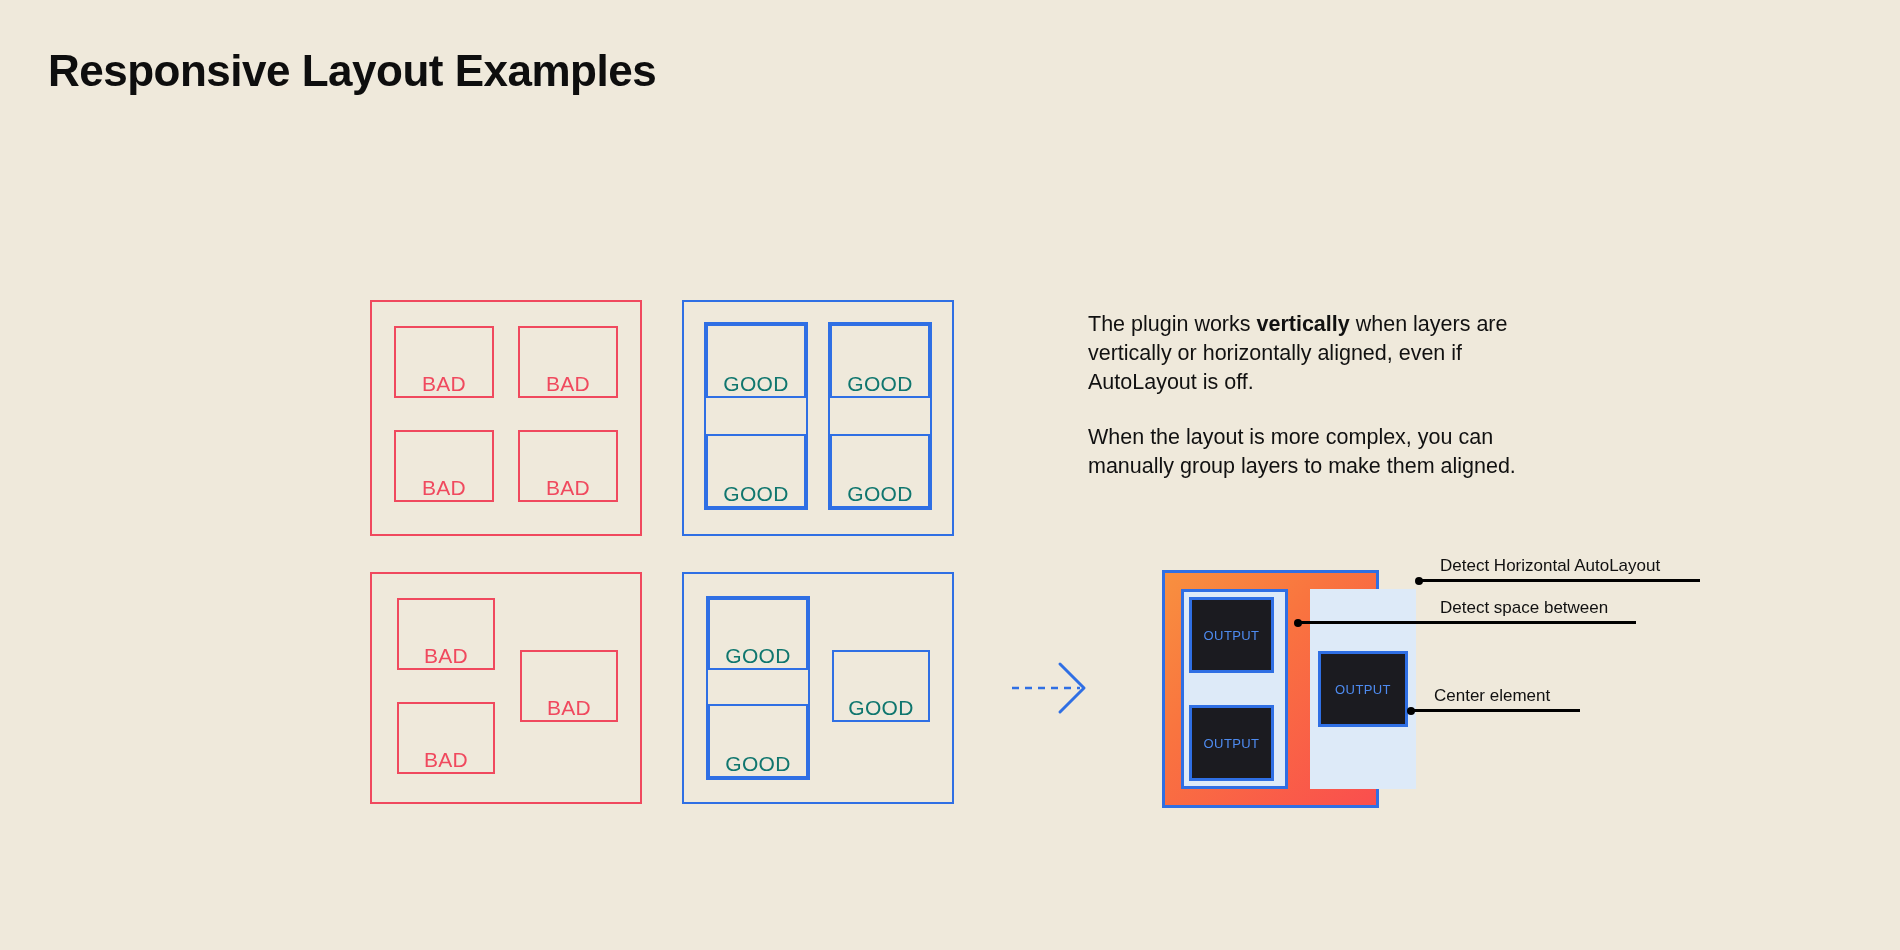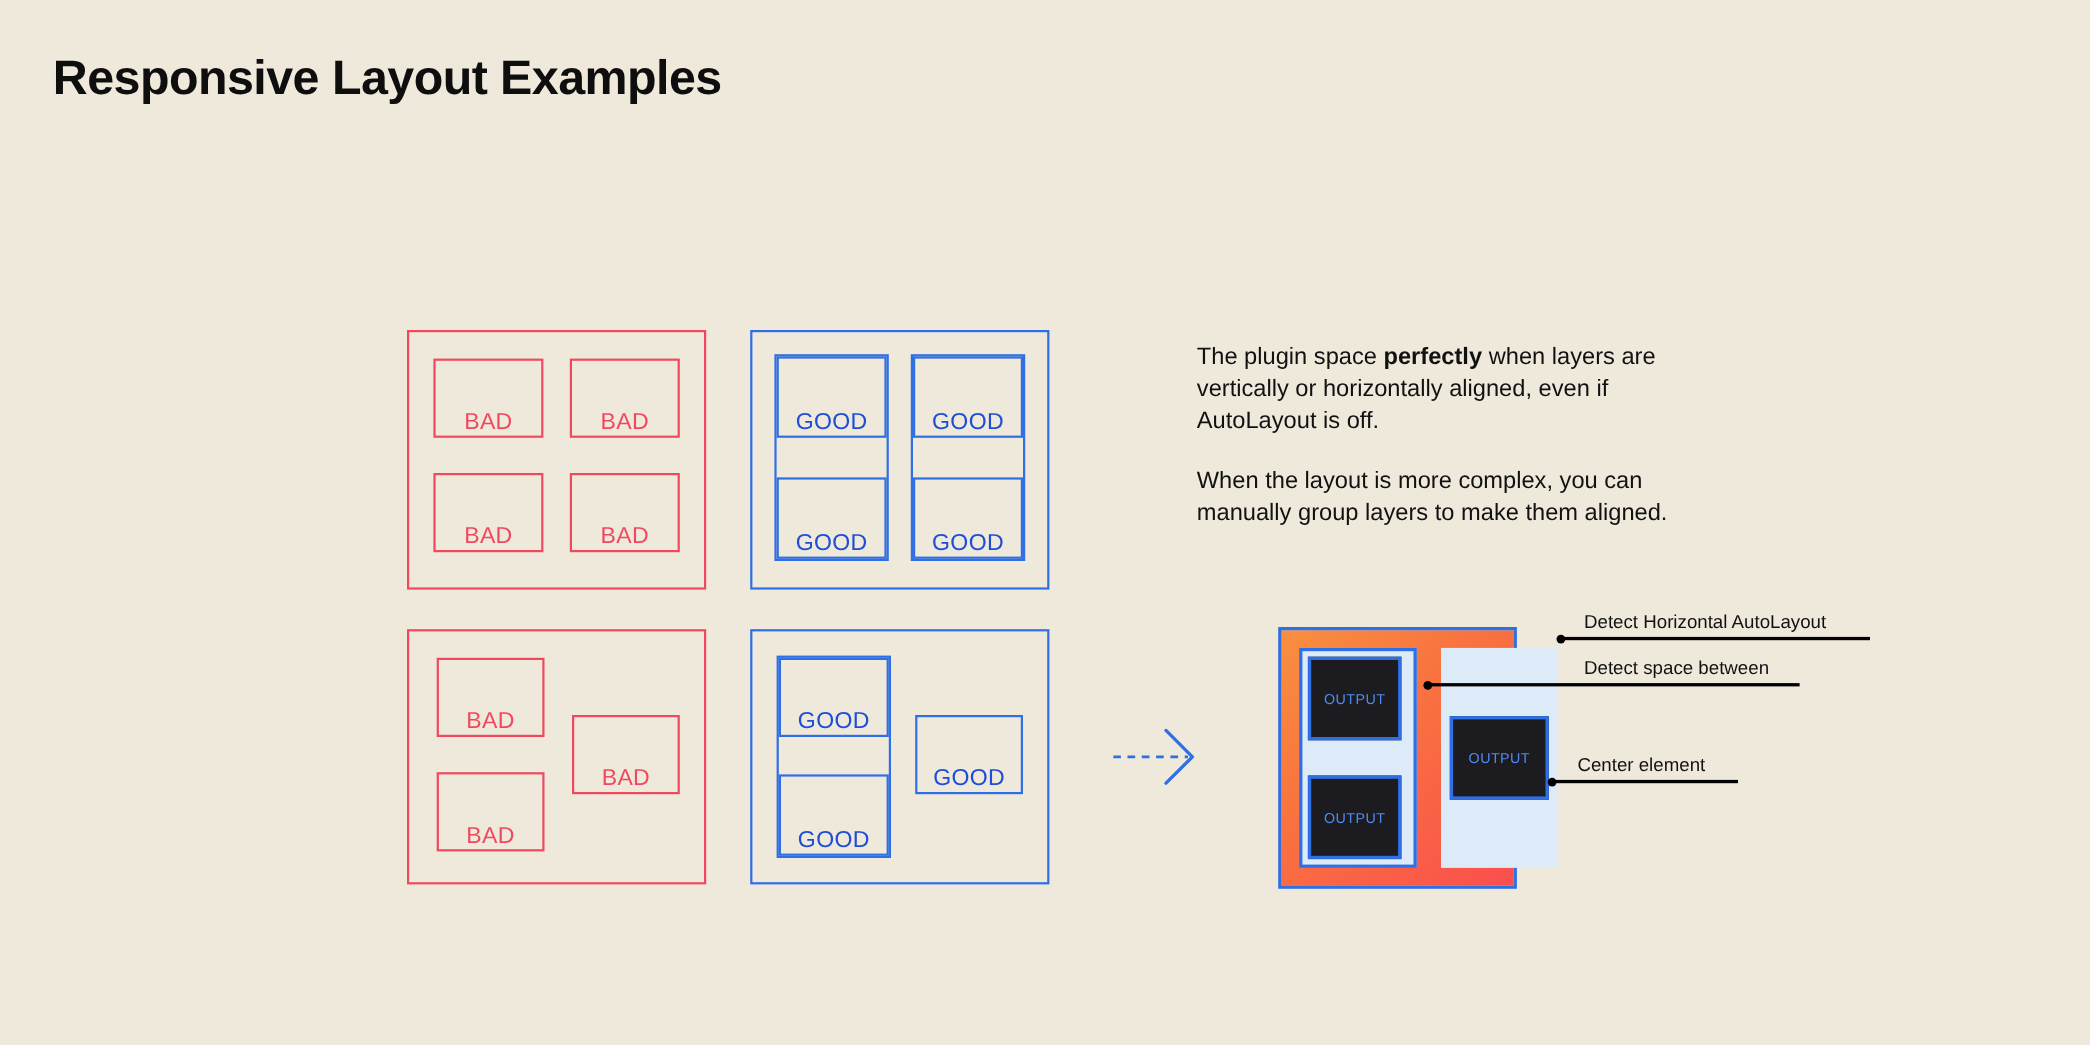--- a/index.html
+++ b/index.html
@@ -49,21 +49,21 @@
     border: 2px solid #F0495E;
     display: flex;
     align-items: flex-end;
     justify-content: center;
     color: #F0495E;
     font-size: 21px;
     letter-spacing: 0.3px;
   }
   .cell.good {
     border-color: #2F6FE4;
-    color: #1d4ed8;
+    color: #0f766e;
   }
 
   .groupframe {
     position: absolute;
     box-sizing: border-box;
     border: 2px solid #2F6FE4;
   }
 
   
   #copy {
@@ -242,21 +242,21 @@
     </div>
     <div class="cell good" style="left:24px; top:130px; width:100px; height:74px;">
       <span>GOOD</span>
     </div>
     <div class="cell good" style="left:148px; top:76px; width:98px; height:72px;">
       <span>GOOD</span>
     </div>
   </div>
 
   <div id="copy">
-    <p><span>The plugin space </span><b>perfectly</b><span> when layers are vertically or horizontally aligned, even if AutoLayout is off.</span></p>
+    <p><span>The plugin works </span><b>vertically</b><span> when layers are vertically or horizontally aligned, even if AutoLayout is off.</span></p>
     <p>When the layout is more complex, you can manually group layers to make them aligned.</p>
   </div>
 
   <svg id="flow-arrow" viewBox="0 0 90 56">
     <line x1="0" y1="28" x2="68" y2="28" stroke="#2F6FE4" stroke-width="2.5" stroke-dasharray="7 6"></line>
     <polyline points="48,4 72,28 48,52" fill="none" stroke="#2F6FE4" stroke-width="3" stroke-linecap="round" stroke-linejoin="round"></polyline>
   </svg>
 
   <div id="mockup">
     <div id="mockup-inner">

